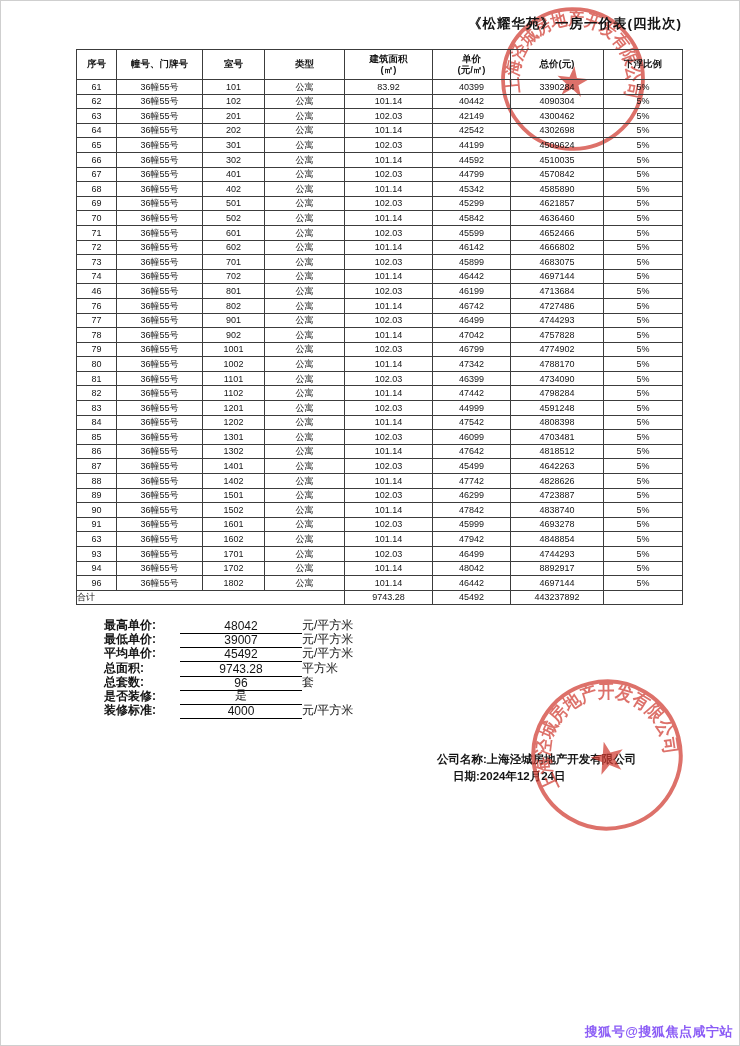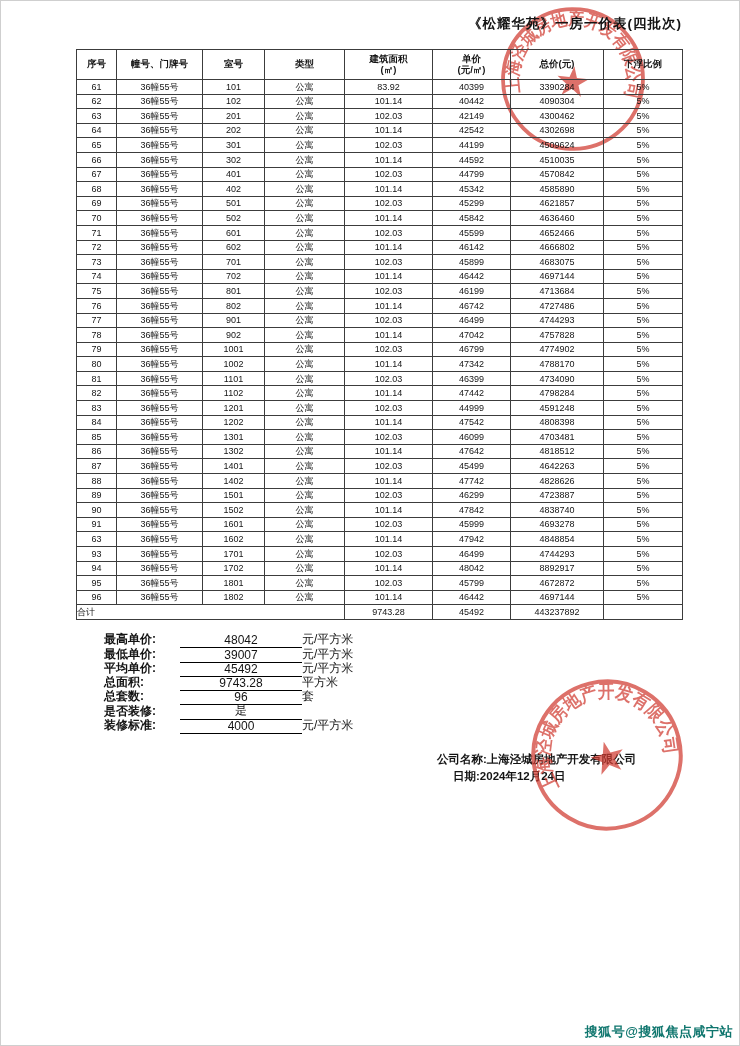--- a/index.html
+++ b/index.html
@@ -44,21 +44,21 @@
     text-align: center; padding-bottom: 0px;
   }
   .s-unit { }
   .company-block {
     position: absolute; left: 436px; top: 750px;
     font-size: 11.5px; font-weight: bold; line-height: 17px;
   }
   .company-date { margin-left: 16px; }
   .watermark {
     position: absolute; right: 6px; bottom: 4px;
-    font-size: 13px; color: #0f766e; font-weight: bold; letter-spacing: .5px;
+    font-size: 13px; color: #8b5cf6; font-weight: bold; letter-spacing: .5px;
   }
   .stamp { position: absolute; opacity: .72; pointer-events: none; }
   .stamp-top  { left: 496px; top: 2px;   width: 152px; height: 152px; transform: rotate(6deg); }
   .stamp-bottom { left: 526px; top: 674px; width: 160px; height: 160px; transform: rotate(-14deg); }
   .seal-ring { fill: none; stroke: #d03b31; stroke-width: 5; }
   .seal-text { fill: #d03b31; font-size: 23px; font-weight: bold; }
   .seal-star { fill: #d03b31; font-size: 54px; }
 </style>
 </head>
 <body>
@@ -235,21 +235,21 @@
             <td>74</td>
             <td>36幢55号</td>
             <td>702</td>
             <td>公寓</td>
             <td>101.14</td>
             <td>46442</td>
             <td>4697144</td>
             <td>5%</td>
           </tr>
           <tr>
-            <td>75</td>
+            <td>46</td>
             <td>36幢55号</td>
             <td>801</td>
             <td>公寓</td>
             <td>102.03</td>
             <td>46199</td>
             <td>4713684</td>
             <td>5%</td>
           </tr>
           <tr>
             <td>76</td>
@@ -432,30 +432,20 @@
             <td>5%</td>
           </tr>
           <tr>
             <td>94</td>
             <td>36幢55号</td>
             <td>1702</td>
             <td>公寓</td>
             <td>101.14</td>
             <td>48042</td>
             <td>8892917</td>
-            <td>5%</td>
-          </tr>
-          <tr>
-            <td>95</td>
-            <td>36幢55号</td>
-            <td>1801</td>
-            <td>公寓</td>
-            <td>102.03</td>
-            <td>45799</td>
-            <td>4672872</td>
             <td>5%</td>
           </tr>
           <tr>
             <td>96</td>
             <td>36幢55号</td>
             <td>1802</td>
             <td>公寓</td>
             <td>101.14</td>
             <td>46442</td>
             <td>4697144</td>

